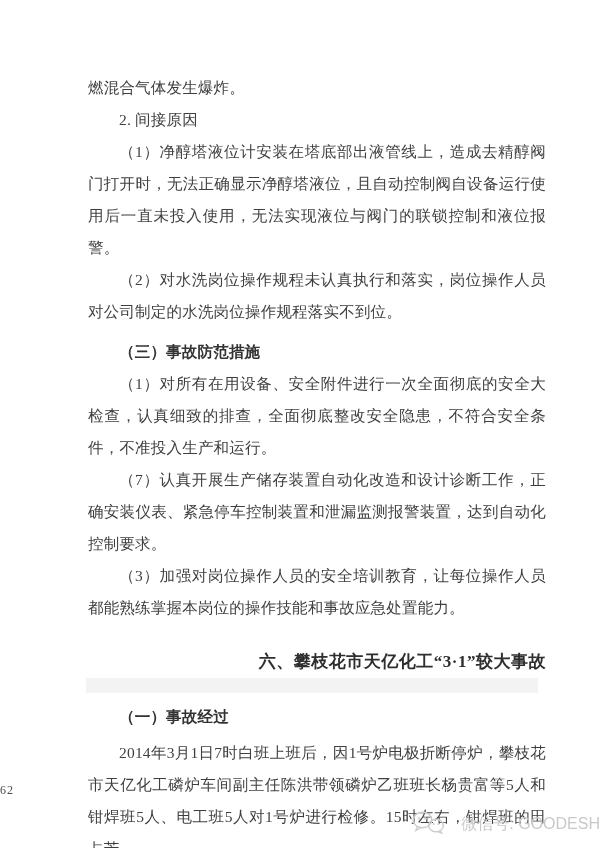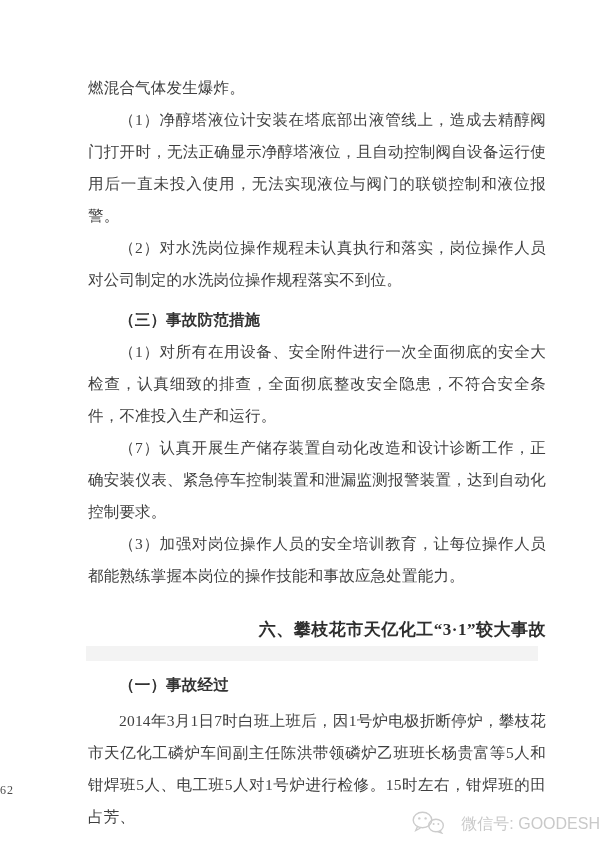--- a/index.html
+++ b/index.html
@@ -68,20 +68,21 @@
   .watermark-icon { display: inline-block; }
 </style>
 </head>
 <body>
 
 <div class="page">
   <div class="content">
 
     <p class="para">燃混合气体发生爆炸。</p>
 
+    <p class="para indent">2. 间接原因</p>
 
     <p class="para indent">（1）净醇塔液位计安装在塔底部出液管线上，造成去精醇阀门打开时，无法正确显示净醇塔液位，且自动控制阀自设备运行使用后一直未投入使用，无法实现液位与阀门的联锁控制和液位报警。</p>
 
     <p class="para indent">（2）对水洗岗位操作规程未认真执行和落实，岗位操作人员对公司制定的水洗岗位操作规程落实不到位。</p>
 
     <p class="para indent bold">（三）事故防范措施</p>
 
     <p class="para indent">（1）对所有在用设备、安全附件进行一次全面彻底的安全大检查，认真细致的排查，全面彻底整改安全隐患，不符合安全条件，不准投入生产和运行。</p>
 
     <p class="para indent">（7）认真开展生产储存装置自动化改造和设计诊断工作，正确安装仪表、紧急停车控制装置和泄漏监测报警装置，达到自动化控制要求。</p>

